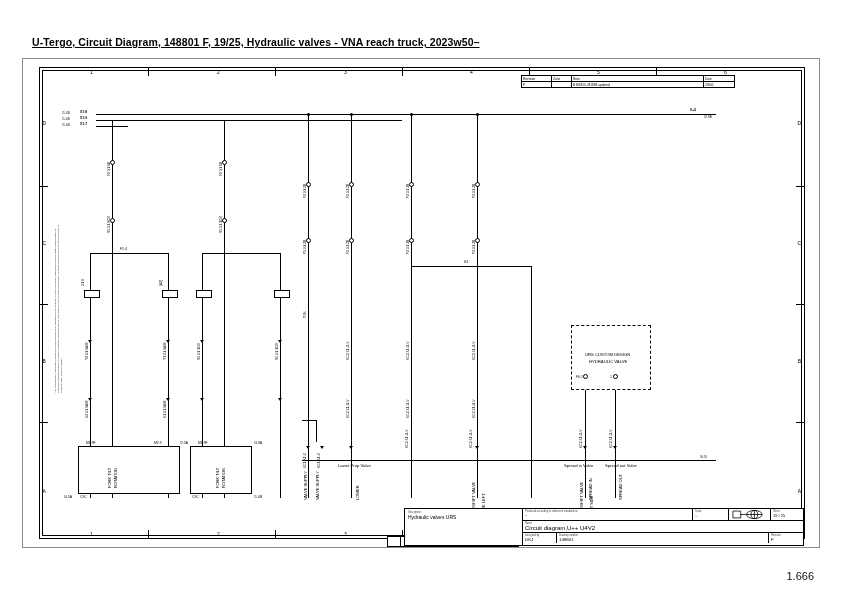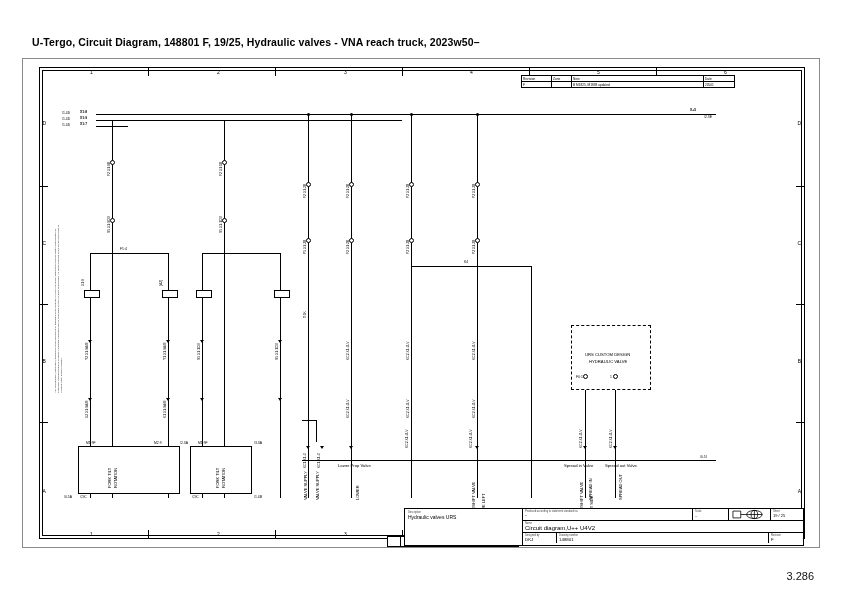--- a/index.html
+++ b/index.html
@@ -18,20 +18,21 @@
 
   
   #caption {
     position: absolute;
     left: 32px; top: 36px;
     font-size: 10.5px;
     font-weight: bold;
     color: #000;
     letter-spacing: 0.1px;
     white-space: nowrap;
+    text-decoration: underline;
   }
 
   
   #page-number {
     position: absolute;
     right: 28px; bottom: 14px;
     font-size: 11px;
     color: #111;
   }
 
@@ -231,21 +232,21 @@
   }
   #strip div:last-child { border-right: none; }
 </style>
 </head>
 <body>
 
 <div id="page">
 
   <div id="caption">U-Tergo, Circuit Diagram, 148801 F, 19/25, Hydraulic valves - VNA reach truck, 2023w50–</div>
 
-  <div id="page-number">3.286</div>
+  <div id="page-number">1.666</div>
 
   <div id="sheet">
     <div id="frame">
       <div id="frame-inner"></div>
 
       <div class="tick-h" style="left:0px; top:118px; width:8px;"></div>
       <div class="tick-h" style="left:0px; top:236px; width:8px;"></div>
       <div class="tick-h" style="left:0px; top:354px; width:8px;"></div>
       <div class="zone-lbl" style="left:2.5px; top:52px;">D</div>
       <div class="zone-lbl" style="left:2.5px; top:172px;">C</div>

